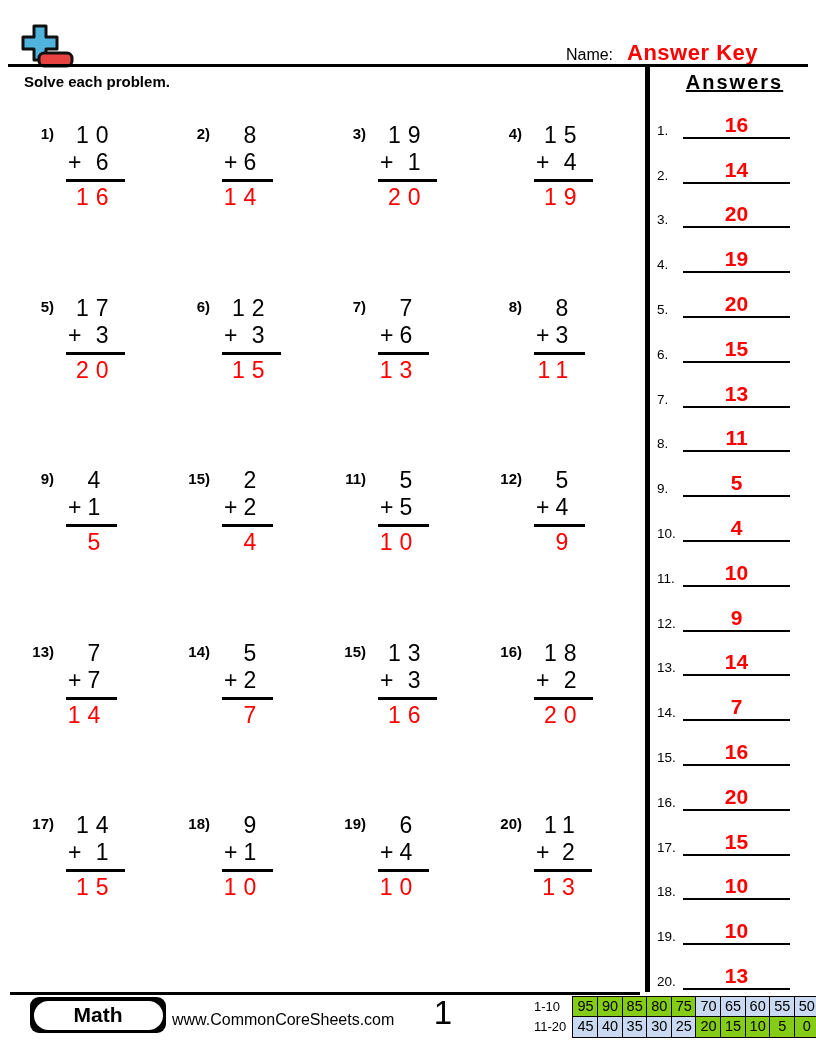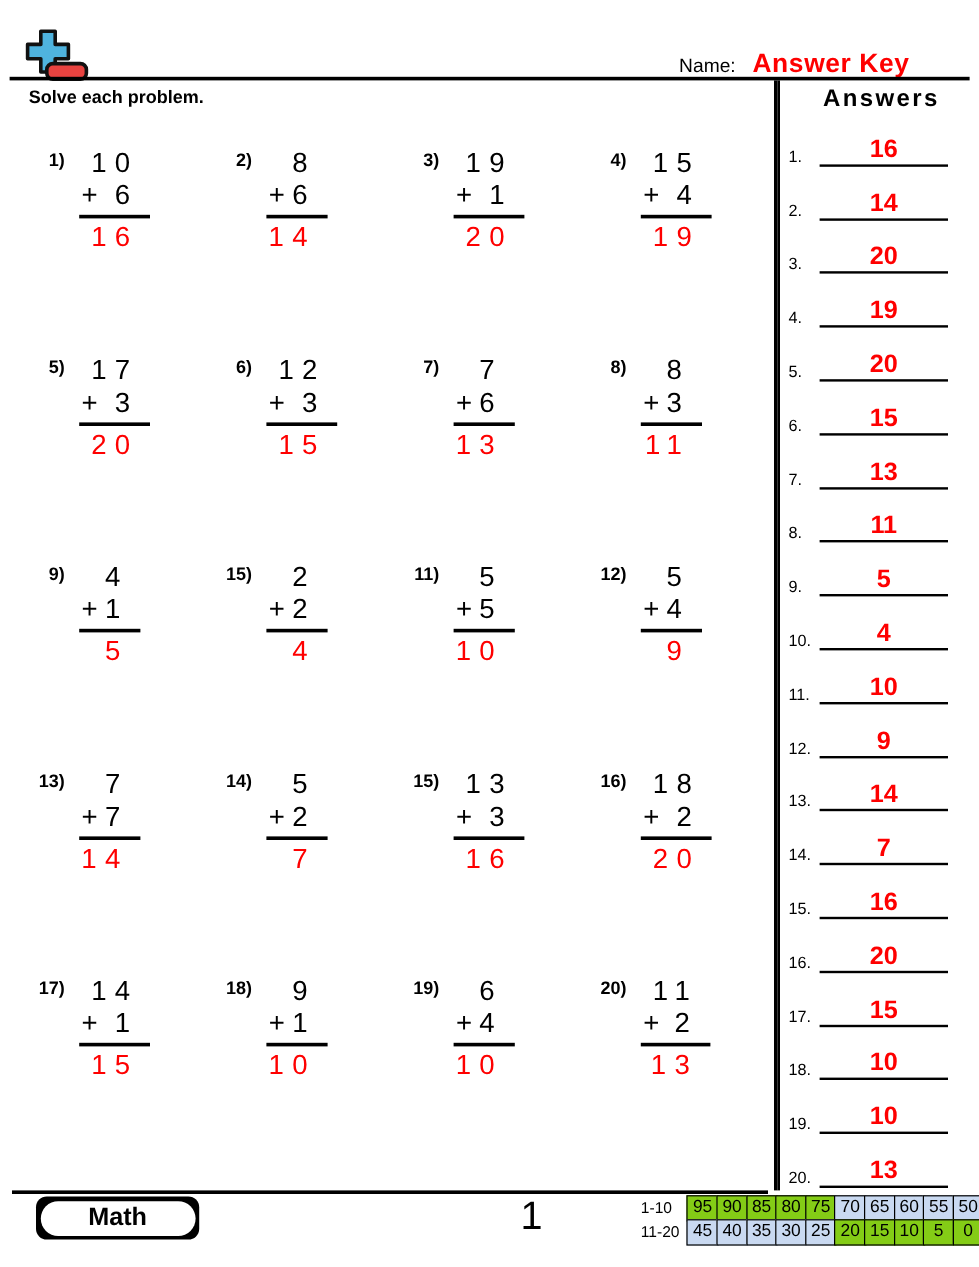--- a/index.html
+++ b/index.html
@@ -48,21 +48,21 @@
   .p-answer { color:var(--red); letter-spacing:0.30em; padding:2px 10px 0 0; white-space:nowrap; }
 
   
   .divider {
     position:absolute; left:645px; top:67px; height:925px; width:3px;
     border-left:3px solid #000; border-right:2px solid #000;
   }
   .answers-panel { position:absolute; left:653px; top:67px; width:163px; height:925px; }
   .answers-title {
     text-align:center; font-size:20px; font-weight:bold;
-    letter-spacing:2px; margin-top:4px;
+    text-decoration:underline; letter-spacing:2px; margin-top:4px;
   }
   .answers-list { position:absolute; left:0; right:0; top:27px; }
   .answer-row { position:relative; height:44.8px; }
   .ans-num { position:absolute; left:4px; bottom:1px; font-size:13.5px; }
   .ans-line { position:absolute; left:30px; right:26px; bottom:0; border-bottom:2px solid #000; }
   .ans-val {
     position:absolute; left:30px; right:26px; bottom:2px; text-align:center;
     color:var(--red); font-size:21px; font-weight:bold;
   }
 
@@ -479,20 +479,21 @@
           <span class="ans-val">13</span>
         </div>
 
     </div>
   </div>
 
   <div class="footer-rule"></div>
   <div class="math-badge">
     <div class="math-badge-inner">Math</div>
   </div>
+  <div class="site-url">www.CommonCoreSheets.com</div>
   <div class="page-number">1</div>
 
   <div class="grading-table">
     <div class="grade-row">
       <span class="grade-label">1-10</span>
 
         <span class="grade-cell">95</span>
 
         <span class="grade-cell">90</span>
 

